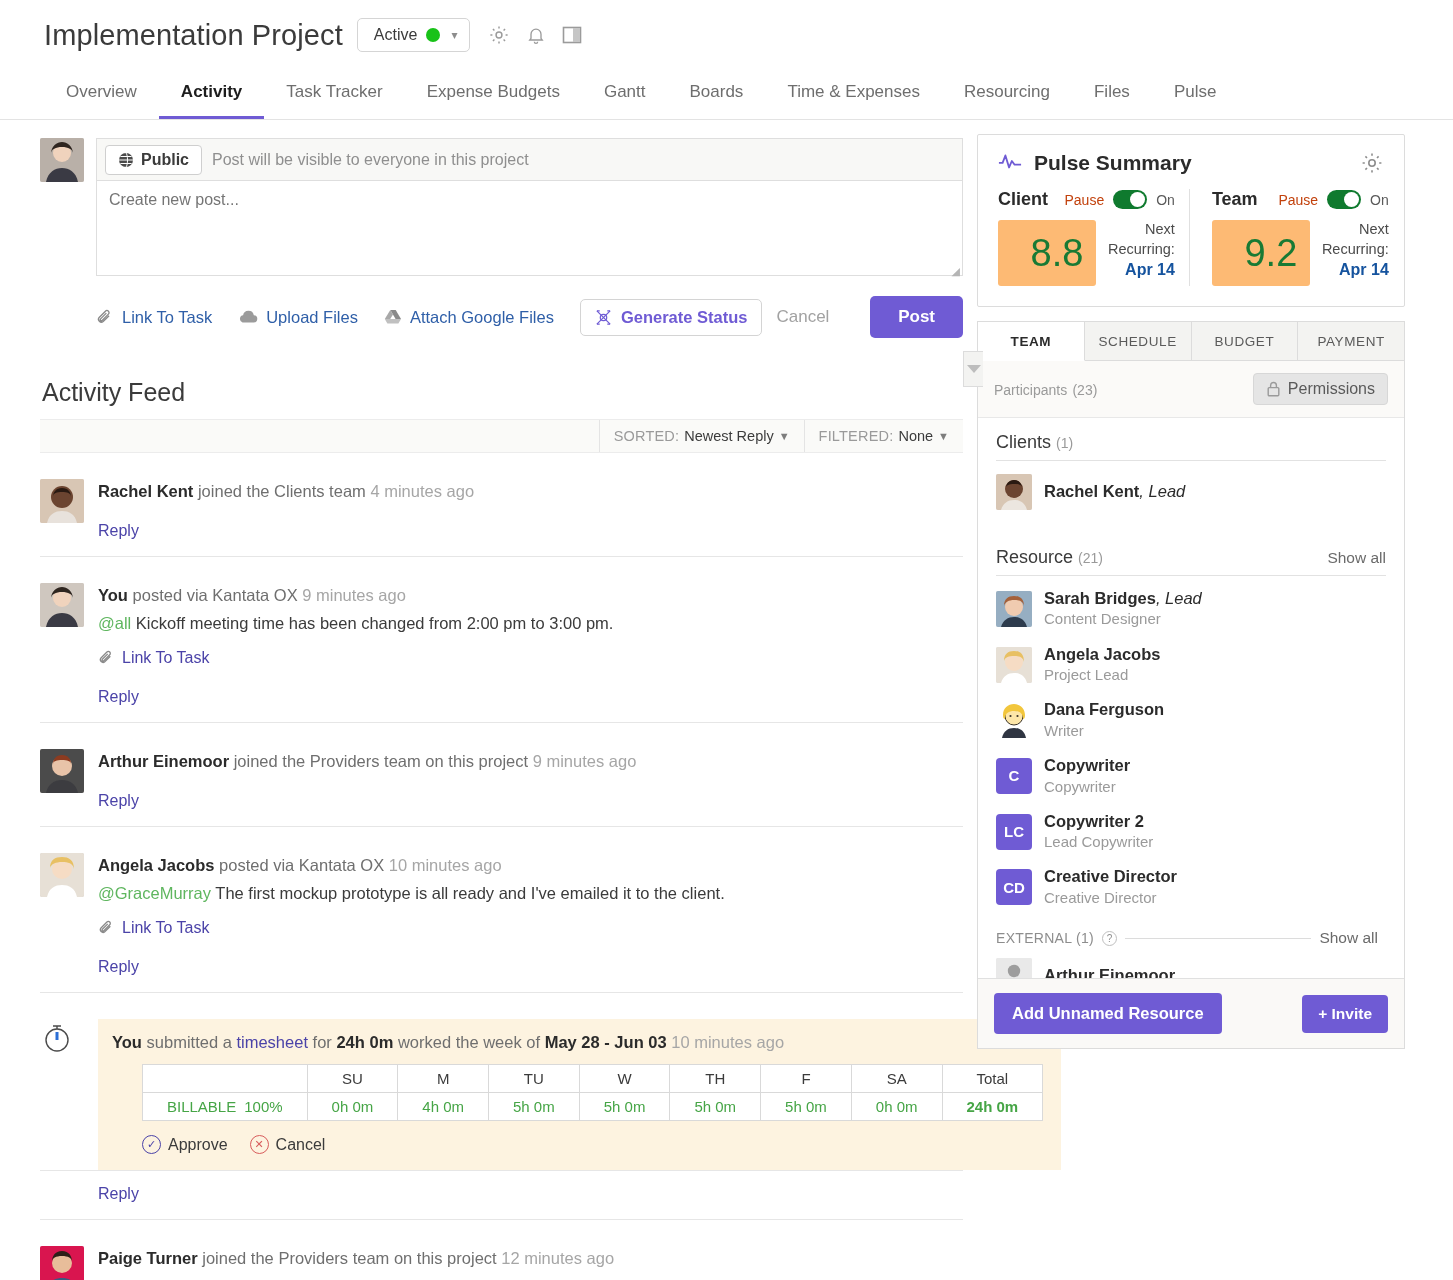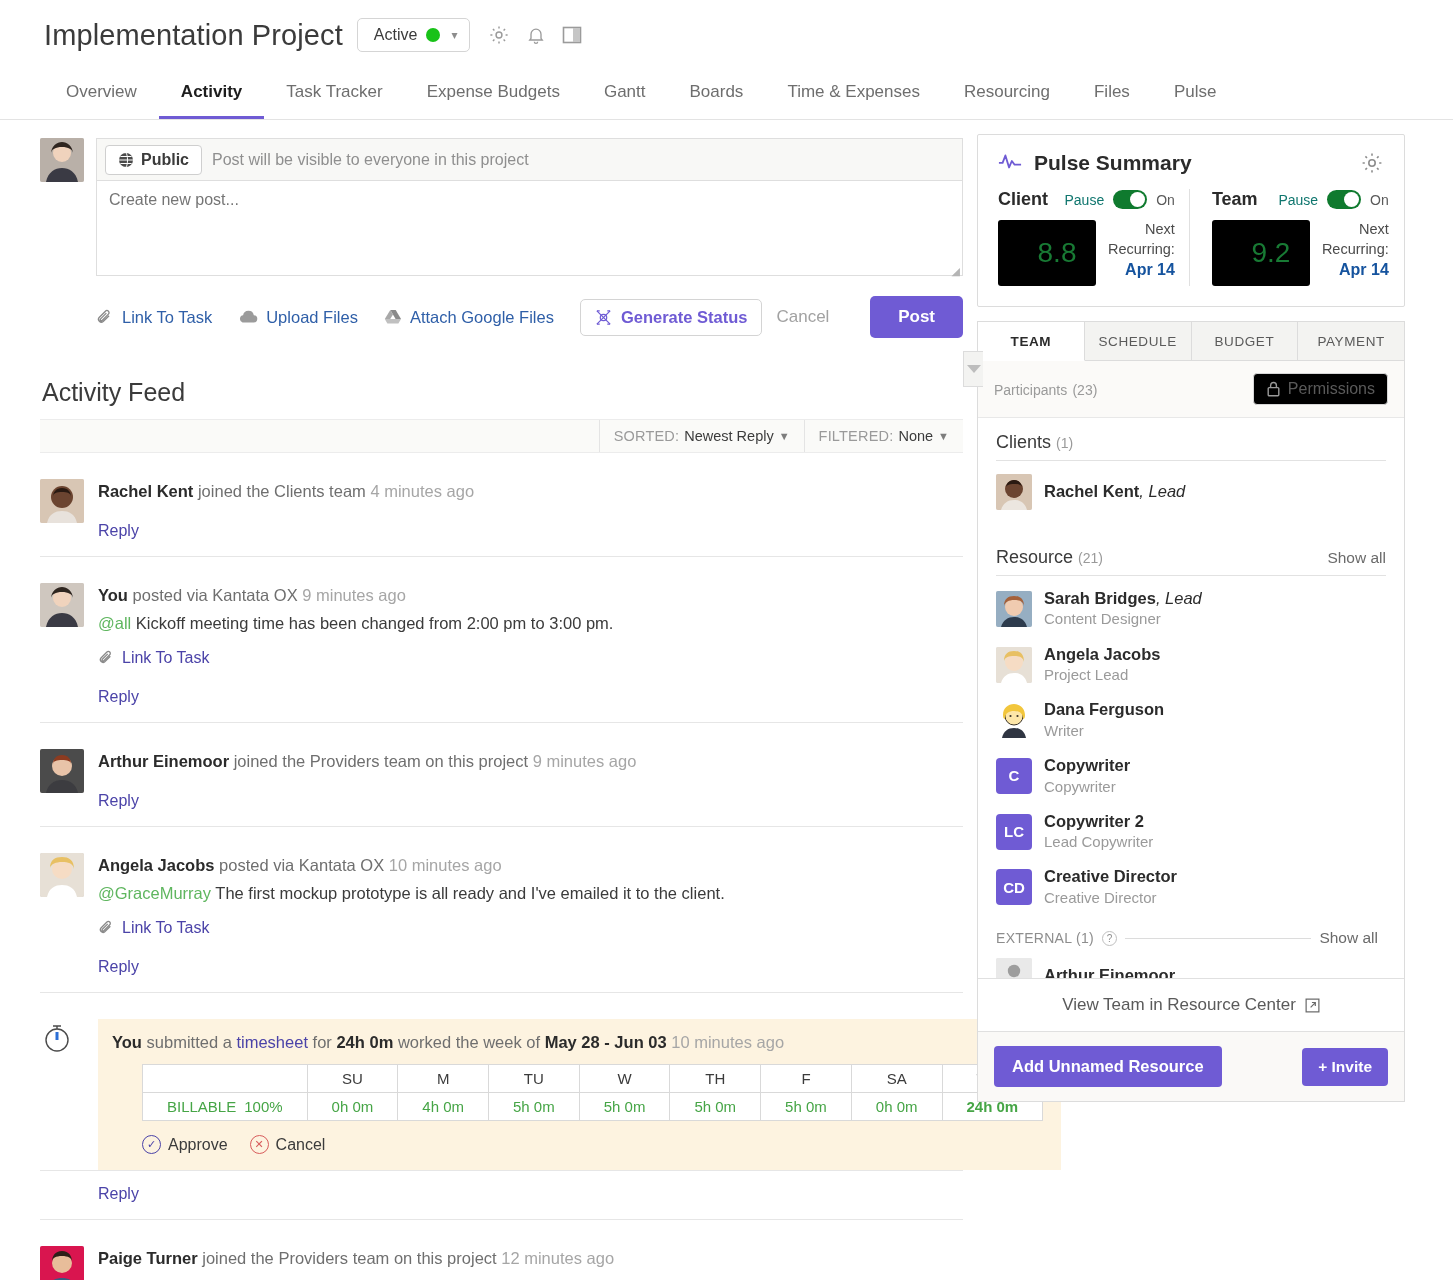--- a/index.html
+++ b/index.html
@@ -131,28 +131,28 @@
   .card { border: 1px solid #dcdcdc; background: #fff; border-radius: 2px; }
   .pulse { padding: 16px 20px 20px 20px; }
   .pulse-head { display: flex; align-items: center; gap: 12px; }
   .pulse-title { font-size: 21px; font-weight: 700; color: #2b2b2b; }
   .pulse-gear { margin-left: auto; }
   .pulse-cols { display: flex; margin-top: 14px; }
   .pulse-col { flex: 1; padding-right: 14px; }
   .pulse-col + .pulse-col { border-left: 1px solid #e0e0e0; padding-left: 22px; }
   .pc-head { display: flex; align-items: center; gap: 9px; }
   .pc-name { font-size: 18px; font-weight: 700; color: #2b2b2b; }
-  .pc-pause { font-size: 14px; color: #0f766e; margin-left: auto; }
+  .pc-pause { font-size: 14px; color: #c2410c; margin-left: auto; }
   .toggle { width: 34px; height: 19px; border-radius: 10px; background: #0f7a2e; position: relative; display:inline-block; cursor:pointer;}
   .toggle::after { content:""; position:absolute; right:2px; top:2px; width:15px; height:15px; border-radius:50%; background:#fff;}
   .pc-on { font-size: 14px; color: #5a5a5a; }
   .pc-body { display: flex; align-items: stretch; margin-top: 10px; gap: 12px; }
-  .score { background: #000000; border-radius: 3px; flex: 0 0 98px; height: 66px;
+  .score { background: #fdba74; border-radius: 3px; flex: 0 0 98px; height: 66px;
            display:flex; align-items:center; justify-content:center;
-           font-size: 28px; color: #187a34; padding-left: 20px; }
+           font-size: 38px; color: #187a34; padding-left: 20px; }
   .nextrec { flex:1; text-align: right; font-size: 14.5px; color: #4b4b4b; line-height: 1.35; }
   .nextrec .date { color: #15539e; font-weight: 700; font-size: 16px; }
 
   
   .teampanel { margin-top: 14px; border: 1px solid #dcdcdc; background: #fff; }
   .collapse-tab {
     position: absolute; left: 0px; top: 231px; width: 20px; height: 36px;
     background: #f3f3f1; border: 1px solid #dcdcdc; border-right: none;
     display: flex; align-items: center; justify-content: center; cursor: pointer;
   }
@@ -162,21 +162,21 @@
             padding: 12px 0 11px 0; border-right: 1px solid #dcdcdc; cursor: pointer; }
   .tp-tab:last-child { border-right: none; }
   .tp-tab.active { background: #fff; color: #2b2b2b; font-weight: 700; border-bottom: 1px solid #fff; margin-bottom: -1px; }
   .tp-participants {
     display: flex; align-items: center; padding: 12px 16px; background: #fbfaf8;
     border-bottom: 1px solid #e8e8e8;
   }
   .tp-ptitle { font-size: 19px; color: #3b3b3b; }
   .tp-ptitle span { font-size: 14px; color: #9a9a9a; }
   .perm-btn { margin-left: auto; display: inline-flex; align-items: center; gap: 7px;
-              border: 1px solid #d7d7d7; border-radius: 4px; background: #000000;
+              border: 1px solid #d7d7d7; border-radius: 4px; background: #e5e5e5;
               padding: 6px 12px; font-size: 16px; color: #5a5a5a; cursor: pointer; }
   .tp-content { padding: 14px 18px 0 18px; height: 560px; overflow: hidden; }
   .grp-head { display: flex; align-items: baseline; font-size: 18px; color: #3b3b3b;
               padding-bottom: 7px; border-bottom: 1px solid #e2e2e2; }
   .grp-head span.count { font-size: 14px; color: #9a9a9a; margin-left: 5px; }
   .showall { margin-left: auto; font-size: 15.5px; color: #6a6a6a; cursor: pointer; }
   .member { display: flex; align-items: center; gap: 12px; padding: 7px 0; }
   .m-av { width: 36px; height: 36px; flex: 0 0 36px; border-radius: 2px; overflow:hidden; background:#ddd;}
   .m-initials { width:36px;height:36px;flex:0 0 36px;border-radius:4px;background:#6f5bd4;color:#fff;
                 display:flex;align-items:center;justify-content:center;font-size:15px;font-weight:700;}
@@ -697,29 +697,20 @@
                 <path d="M7 33c1.5-6 6-8.6 11-8.6S27.5 27 29 33z" fill="#9d9d9d"></path>
                 <path d="M0 36 0 27 9 36z" fill="#3e91e8"></path>
               </svg>
             </div>
             <div>
               <div class="m-name">Arthur Einemoor</div>
             </div>
           </div>
         </div>
 
-        <div class="tp-footer">
-          <span class="tp-footer-link">
-            <span>View Team in Resource Center</span>
-            <svg width="15" height="15" viewBox="0 0 16 16" fill="none" stroke="#6a6a6a" stroke-width="1.3">
-              <rect x="1.2" y="1.2" width="13.6" height="13.6"></rect>
-              <path d="M6 10 11 5M7.4 4.8H11v3.6"></path>
-            </svg>
-          </span>
-        </div>
 
         <div class="tp-actions">
           <button class="btn-purple">Add Unnamed Resource</button>
           <button class="btn-purple btn-invite">+ Invite</button>
         </div>
       </div>
 
     </div>
   </div>
 </div>

